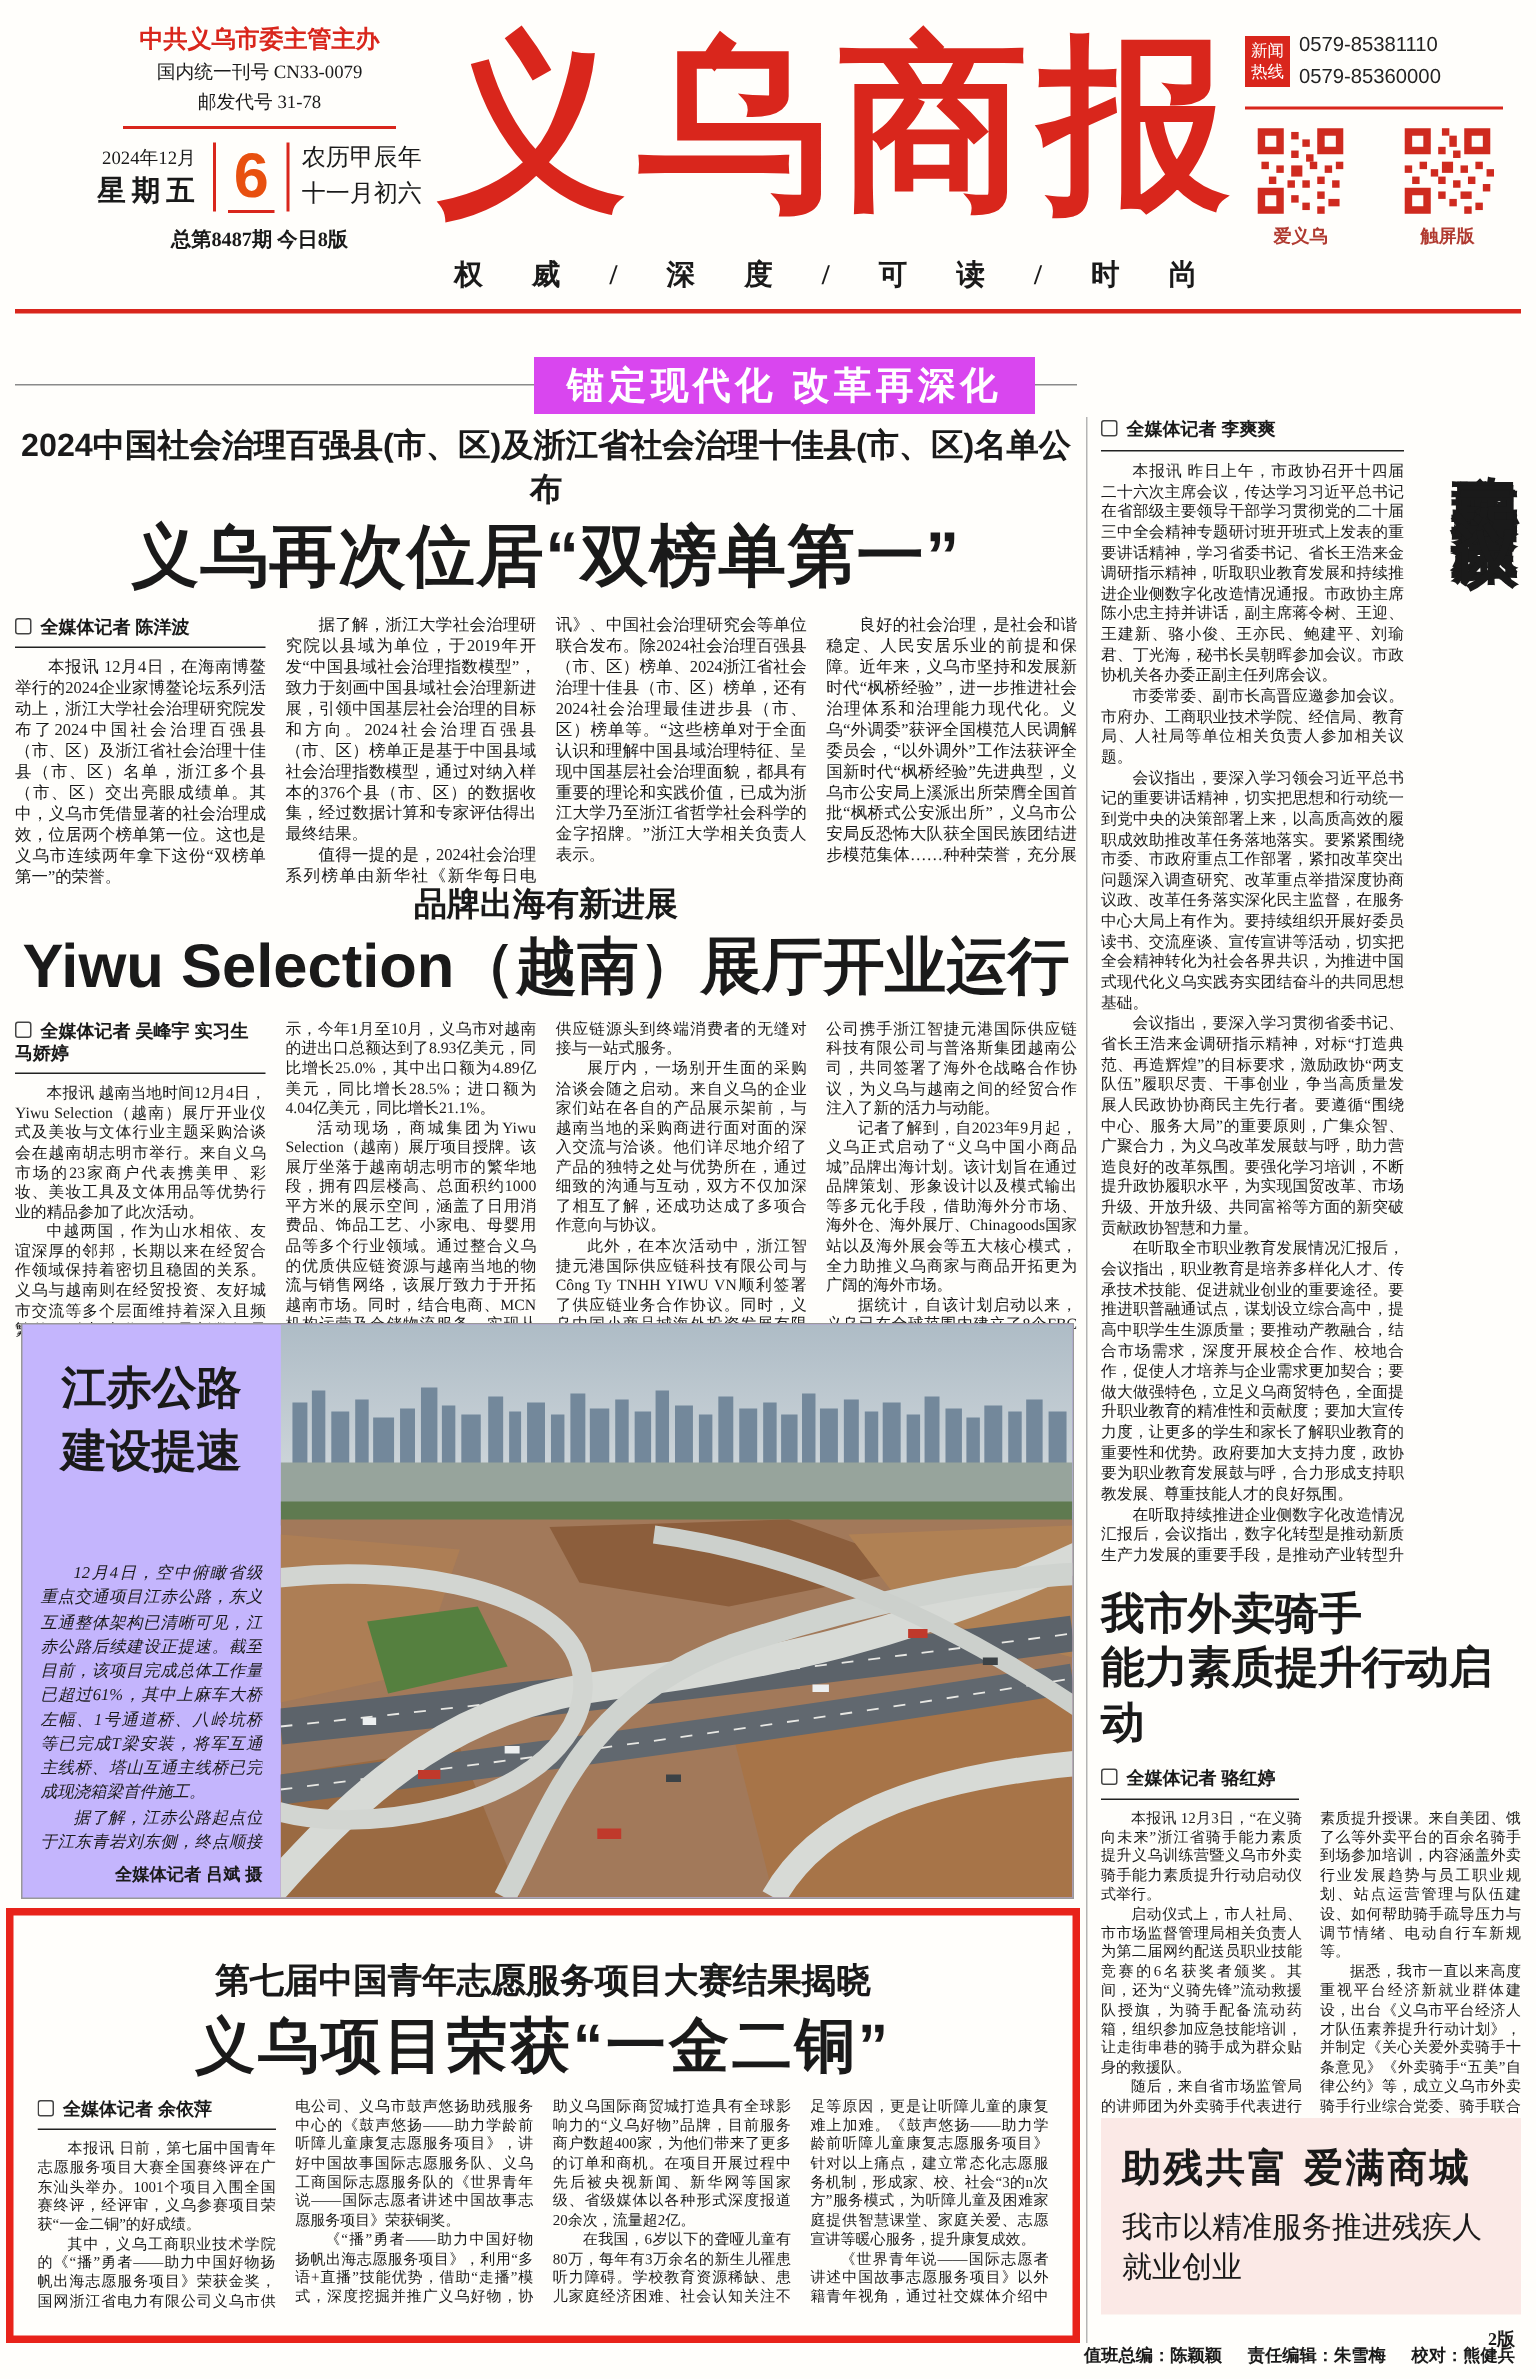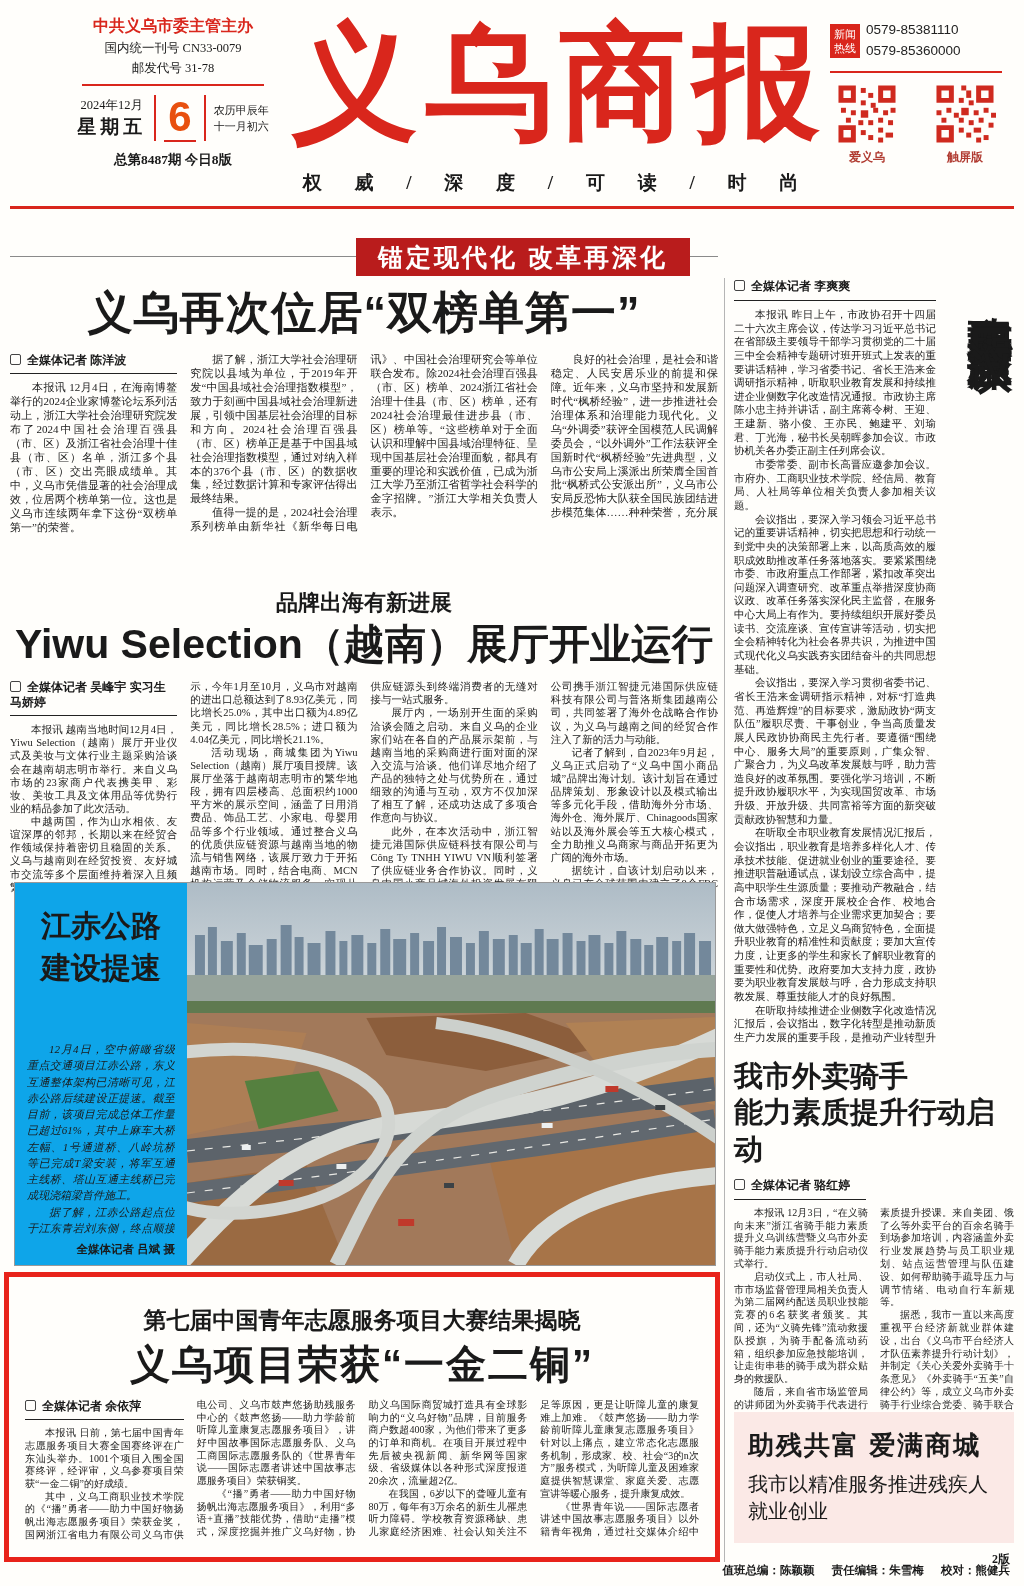--- a/index.html
+++ b/index.html
@@ -13,41 +13,41 @@
   .mh-org { color:#d9261c; font-weight:bold; font-size:16px; font-family:"Liberation Sans",sans-serif; }
   .mh-issn,.mh-postal { font-size:12.5px; margin-top:3px; }
   .mh-redline { width:182px; height:2px; background:#d9261c; margin:7px auto 8px; }
   .mh-daterow { display:flex; justify-content:center; align-items:center; gap:8px; }
   .mh-datecol { text-align:center; }
   .mh-date1 { font-size:12.5px; }
   .mh-week { font-size:19px; font-weight:bold; letter-spacing:4px; font-family:"Liberation Sans",sans-serif; }
   .mh-vline { width:2px; height:46px; background:#d9261c; }
   .mh-day { font-size:42px; line-height:46px; font-weight:bold; color:#e8500f; font-family:"Liberation Sans",sans-serif;
             border-bottom:2px solid #d9261c; padding:0 4px; }
-  .mh-lunar { text-align:left; font-size:11px; line-height:1.5; }
+  .mh-lunar { text-align:left; font-size:16px; line-height:1.5; }
   .mh-issue { font-size:13.5px; margin-top:9px; font-weight:bold; }
   .mh-title { left:272px; top:2px; width:575px; text-align:center; font-size:126px; line-height:1.28;
               color:#d9261c; font-weight:bold; letter-spacing:8px; font-family:"DejaVu Serif","Liberation Serif",serif; }
   .mh-hotline { left:830px; top:20px; width:172px; }
   .hl-row { display:flex; gap:6px; align-items:center; }
   .hl-badge { background:#d9261c; color:#fff; font-size:11px; line-height:1.3; padding:3px 4px;
               font-family:"Liberation Sans",sans-serif; text-align:center; }
   .hl-nums { font-size:13.5px; line-height:1.55; font-family:"Liberation Sans",sans-serif; color:#222; }
   .hl-line { height:2px; background:#d9261c; margin:9px 0 10px; }
   .qr-row { display:flex; justify-content:space-between; padding:0 4px; }
   .qr { width:66px; text-align:center; }
   .qr svg { width:62px; height:62px; display:block; margin:0 auto; }
   .qr-label { font-size:12px; color:#b03a30; margin-top:4px; font-weight:bold; }
   .mh-tagline { left:270px; top:170px; width:575px; text-align:center; font-size:19px; font-weight:bold;
                 letter-spacing:14px; }
   .mh-rule { left:10px; top:206px; width:1004px; height:3px; background:#d9261c; }
 
   
   .banner-line { left:10px; top:256px; width:708px; height:1px; background:#8a8a8a; }
-  .banner { left:356px; top:238px; width:334px; height:38px; background:#b91c1c; color:#fff; text-align:center;
+  .banner { left:356px; top:238px; width:334px; height:38px; background:#d946ef; color:#fff; text-align:center;
             line-height:38px; font-size:25px; font-weight:bold; letter-spacing:3px;
             font-family:"Liberation Sans",sans-serif; z-index:2; }
 
   
   .kicker { text-align:center; font-weight:bold; font-family:"Liberation Sans",sans-serif; }
   .headline { text-align:center; font-weight:bold; font-family:"Liberation Sans",sans-serif; }
   .byline { font-weight:bold; font-size:12px; border-bottom:1.5px solid #222; padding-bottom:5px;
             margin-bottom:7px; font-family:"Liberation Sans",sans-serif; break-inside:avoid; }
   .byline-box { display:inline-block; width:11px; height:11px; border:1.5px solid #444; border-radius:2px;
                 margin-right:6px; vertical-align:-1px; }
@@ -60,21 +60,21 @@
                 font-size:11px; line-height:1.27; }
 
   .art2 { left:10px; top:556px; width:708px; }
   .art2 .kicker { font-size:22px;margin-top:32px; }
   .art2 .headline { font-size:41px; line-height:1.15; margin-top:3px; }
   .art2 .cols { margin-top:12px; height:222px; column-count:4; column-gap:13px; overflow:hidden;
                 font-size:10.5px; line-height:1.25; }
 
   
   .photo-section { left:14px; top:882px; width:702px; height:384px; border:1px solid #999; display:flex;
-                   background:#0ea5e9; }
+                   background:#c4b5fd; }
   .ps-left { width:172px; padding:10px 12px 8px; display:flex; flex-direction:column; }
   .ps-title { font-size:30px; font-weight:bold; font-family:"Liberation Sans",sans-serif; text-align:center;
               line-height:1.4; margin-top:12px; }
   .ps-body { flex:1; overflow:hidden; margin-top:52px; font-size:11px; line-height:1.48; font-style:italic; }
   .ps-credit { text-align:right; font-weight:bold; font-size:11.5px; margin-top:4px;
                font-family:"Liberation Sans",sans-serif; }
   .ps-photo { flex:1; overflow:hidden; }
   .ps-photo svg { width:100%; height:100%; display:block; }
 
   
@@ -213,20 +213,21 @@
     </div>
   </div>
 
   <div class="abs mh-tagline">权 威 / 深 度 / 可 读 / 时 尚</div>
   <div class="abs mh-rule"></div>
 
   <div class="abs banner-line"></div>
   <div class="abs banner">锚定现代化  改革再深化</div>
 
   <div class="abs art1">
+    <div class="kicker">2024中国社会治理百强县(市、区)及浙江省社会治理十佳县(市、区)名单公布</div>
     <div class="headline">义乌再次位居“双榜单第一”</div>
     <div class="cols">
       <div class="byline"><span class="byline-box"></span><span>全媒体记者 陈洋波</span></div>
       <div class="flow">
           <p>本报讯 12月4日，在海南博鳌举行的2024企业家博鳌论坛系列活动上，浙江大学社会治理研究院发布了2024中国社会治理百强县（市、区）及浙江省社会治理十佳县（市、区）名单，浙江多个县（市、区）交出亮眼成绩单。其中，义乌市凭借显著的社会治理成效，位居两个榜单第一位。这也是义乌市连续两年拿下这份“双榜单第一”的荣誉。</p>
           <p>据了解，浙江大学社会治理研究院以县域为单位，于2019年开发“中国县域社会治理指数模型”，致力于刻画中国县域社会治理新进展，引领中国基层社会治理的目标和方向。2024社会治理百强县（市、区）榜单正是基于中国县域社会治理指数模型，通过对纳入样本的376个县（市、区）的数据收集，经过数据计算和专家评估得出最终结果。</p>
           <p>值得一提的是，2024社会治理系列榜单由新华社《新华每日电讯》、中国社会治理研究会等单位联合发布。除2024社会治理百强县（市、区）榜单、2024浙江省社会治理十佳县（市、区）榜单，还有2024社会治理最佳进步县（市、区）榜单等。“这些榜单对于全面认识和理解中国县域治理特征、呈现中国基层社会治理面貌，都具有重要的理论和实践价值，已成为浙江大学乃至浙江省哲学社会科学的金字招牌。”浙江大学相关负责人表示。</p>
           <p>良好的社会治理，是社会和谐稳定、人民安居乐业的前提和保障。近年来，义乌市坚持和发展新时代“枫桥经验”，进一步推进社会治理体系和治理能力现代化。义乌“外调委”获评全国模范人民调解委员会，“以外调外”工作法获评全国新时代“枫桥经验”先进典型，义乌市公安局上溪派出所荣膺全国首批“枫桥式公安派出所”，义乌市公安局反恐怖大队获全国民族团结进步模范集体……种种荣誉，充分展示了义乌社会治理工作取得的新成效。</p>
         </div>
     </div>

